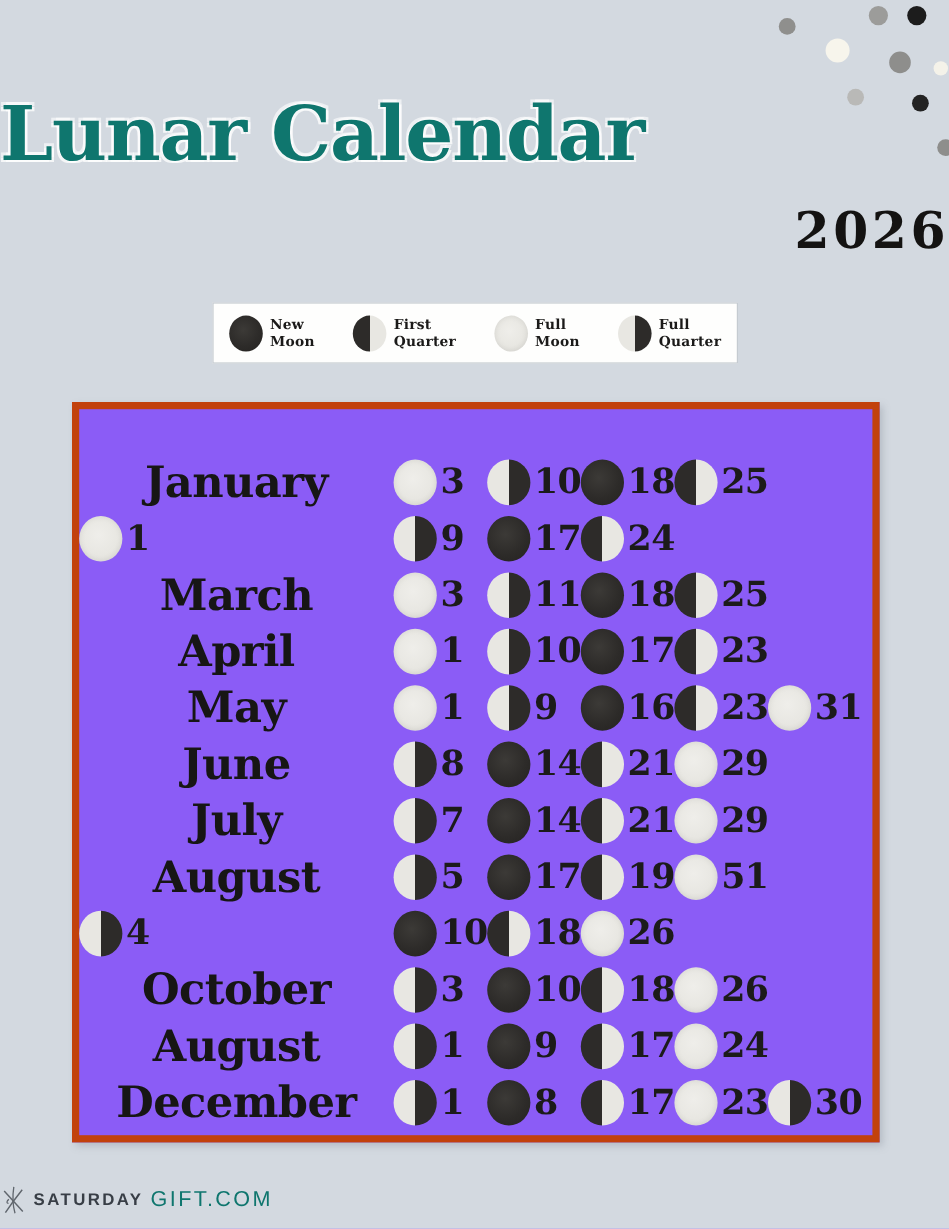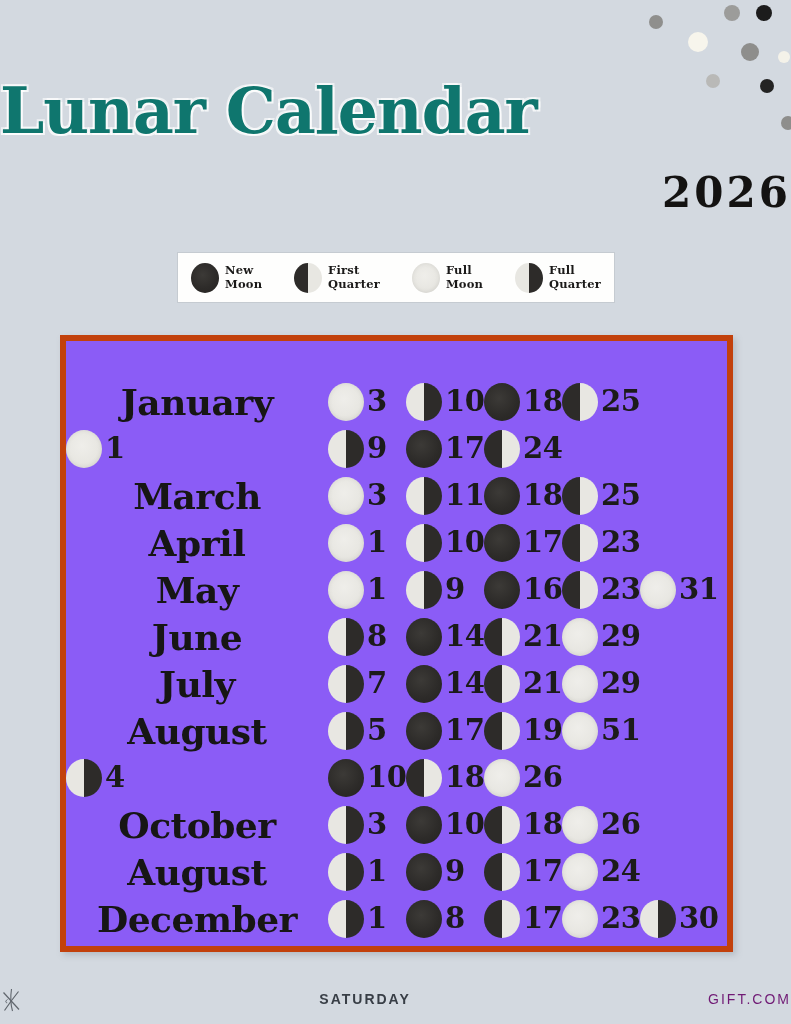--- a/index.html
+++ b/index.html
@@ -71,25 +71,25 @@
     color:var(--ink);letter-spacing:-.5px;white-space:nowrap;
   }
   .phase-cell{display:flex;align-items:center;gap:3px;}
   .phase-day{
     font-weight:bold;font-size:29px;line-height:1;color:#1c1b1a;
     letter-spacing:-.5px;
   }
   
   .footer{
     position:absolute;left:0;top:982px;width:100%;height:34px;
-    display:flex;align-items:center;justify-content:space-between;gap:6px;
+    display:flex;align-items:center;justify-content:flex-start;gap:6px;
     font-family:"Liberation Sans",sans-serif;
   }
   .brand-bold{font-weight:bold;font-size:14px;letter-spacing:2px;color:#383e46;}
-  .brand-light{font-weight:normal;font-size:14px;letter-spacing:2px;color:#701a75;}
+  .brand-light{font-weight:normal;font-size:18px;letter-spacing:2px;color:#0f766e;}
   .logo-icon{flex:none;}
 </style>
 </head>
 <body style="background: rgb(211, 217, 224);">
 
 <div class="confetti">
     <span class="dot" style="left: 649px; top: 15px; height: 14px; width: 14px; background: rgb(143, 143, 141);"></span>
     <span class="dot" style="left: 724px; top: 5px; height: 16px; width: 16px; background: rgb(156, 156, 154);"></span>
     <span class="dot" style="left: 756px; top: 5px; height: 16px; width: 16px; background: rgb(28, 28, 28);"></span>
     <span class="dot" style="left: 688px; top: 32px; height: 20px; width: 20px; background: rgb(247, 245, 236);"></span>

